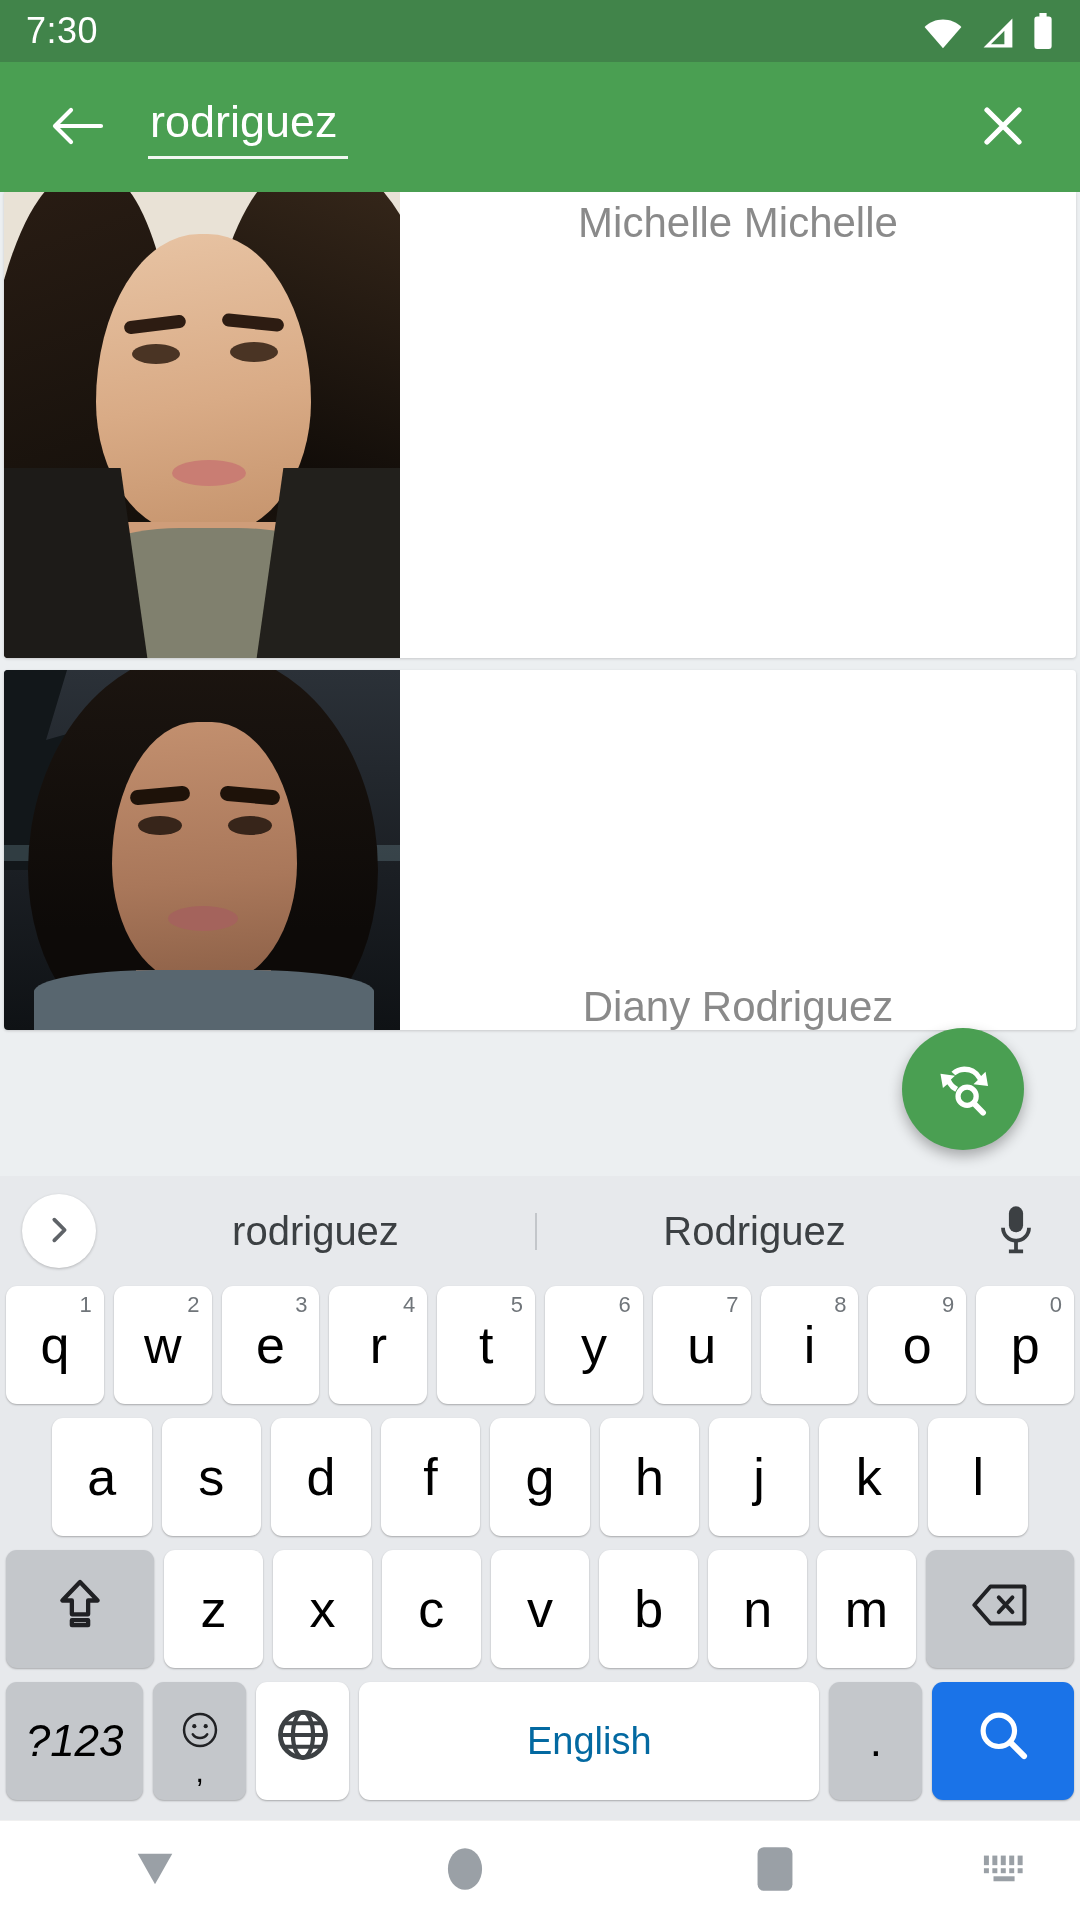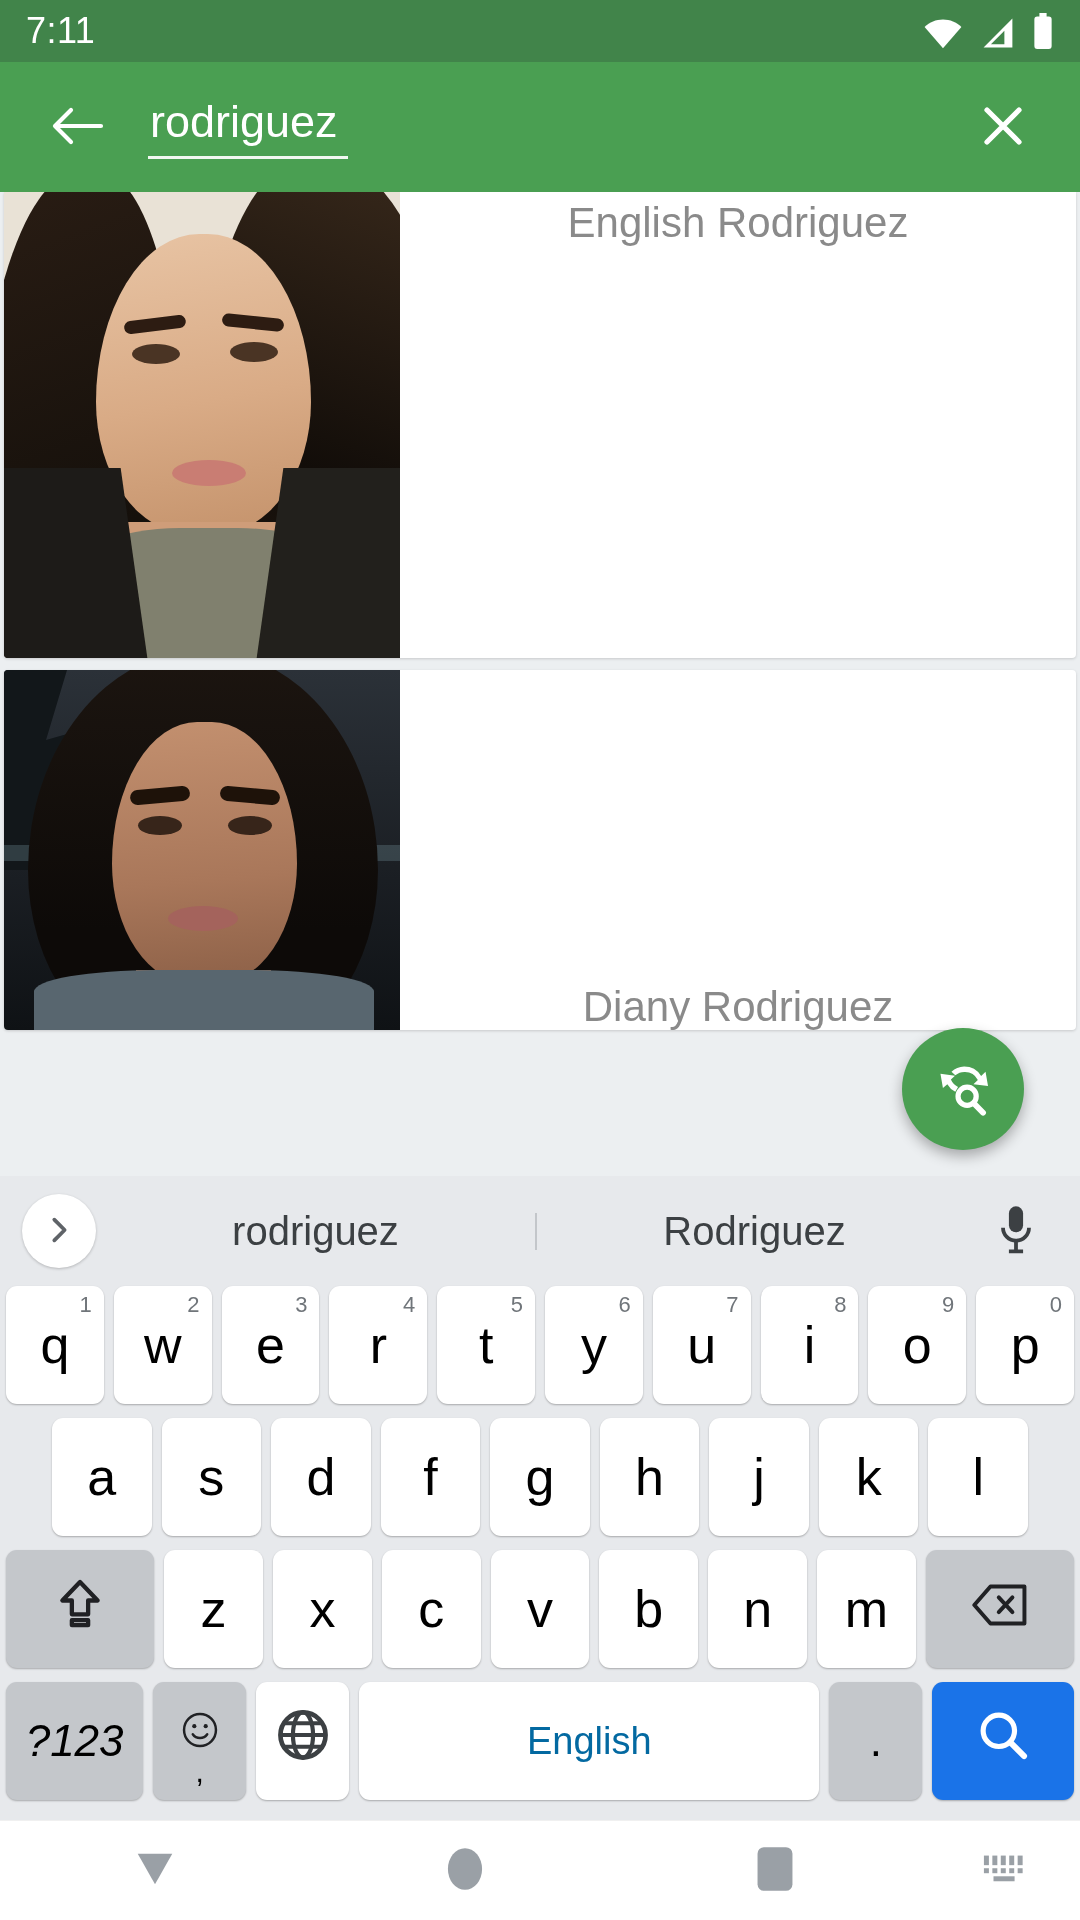--- a/index.html
+++ b/index.html
@@ -168,21 +168,21 @@
   .navbtn { flex: 1 1 0; display: flex; align-items: center; justify-content: center;
     border: none; background: transparent; cursor: pointer; height: 100%; }
   .navbtn.kb { flex: 0 0 150px; }
 </style>
 </head>
 <body>
 
 <div id="app">
 
   <div class="statusbar">
-    <div class="clock">7:11</div>
+    <div class="clock">7:30</div>
     <div class="sysicons">
       <span>
         <svg width="42" height="32" viewBox="0 0 24 20">
             <path fill="#fff" d="M12 19.5 0.5 6.2C3.6 3.3 7.6 1.6 12 1.6s8.4 1.7 11.5 4.6z"></path>
           </svg>
       </span>
       <span>
         <svg width="40" height="32" viewBox="0 0 22 20">
             <path fill="#fff" d="M20 1v18H2z"></path>
             <path fill="#41844a" d="M15 8.6V17H6.6z"></path>
@@ -230,21 +230,21 @@
           <div class="eyeL"></div>
             <div class="eyeR"></div>
             <div class="lips"></div>
           <div class="neck"></div>
             <div class="shirt"></div>
           <div class="jacketL"></div>
             <div class="jacketR"></div>
         </div>
       </div>
       <div class="meta">
-        <div class="person-name">English Rodriguez</div>
+        <div class="person-name">Michelle Michelle</div>
       </div>
     </div>
 
     <div class="card second">
       <div class="thumb">
         <div class="thumb-inner p2">
           <div class="trees"></div>
             <div class="band"></div>
             <div class="hair"></div>
           <div class="face"></div>

